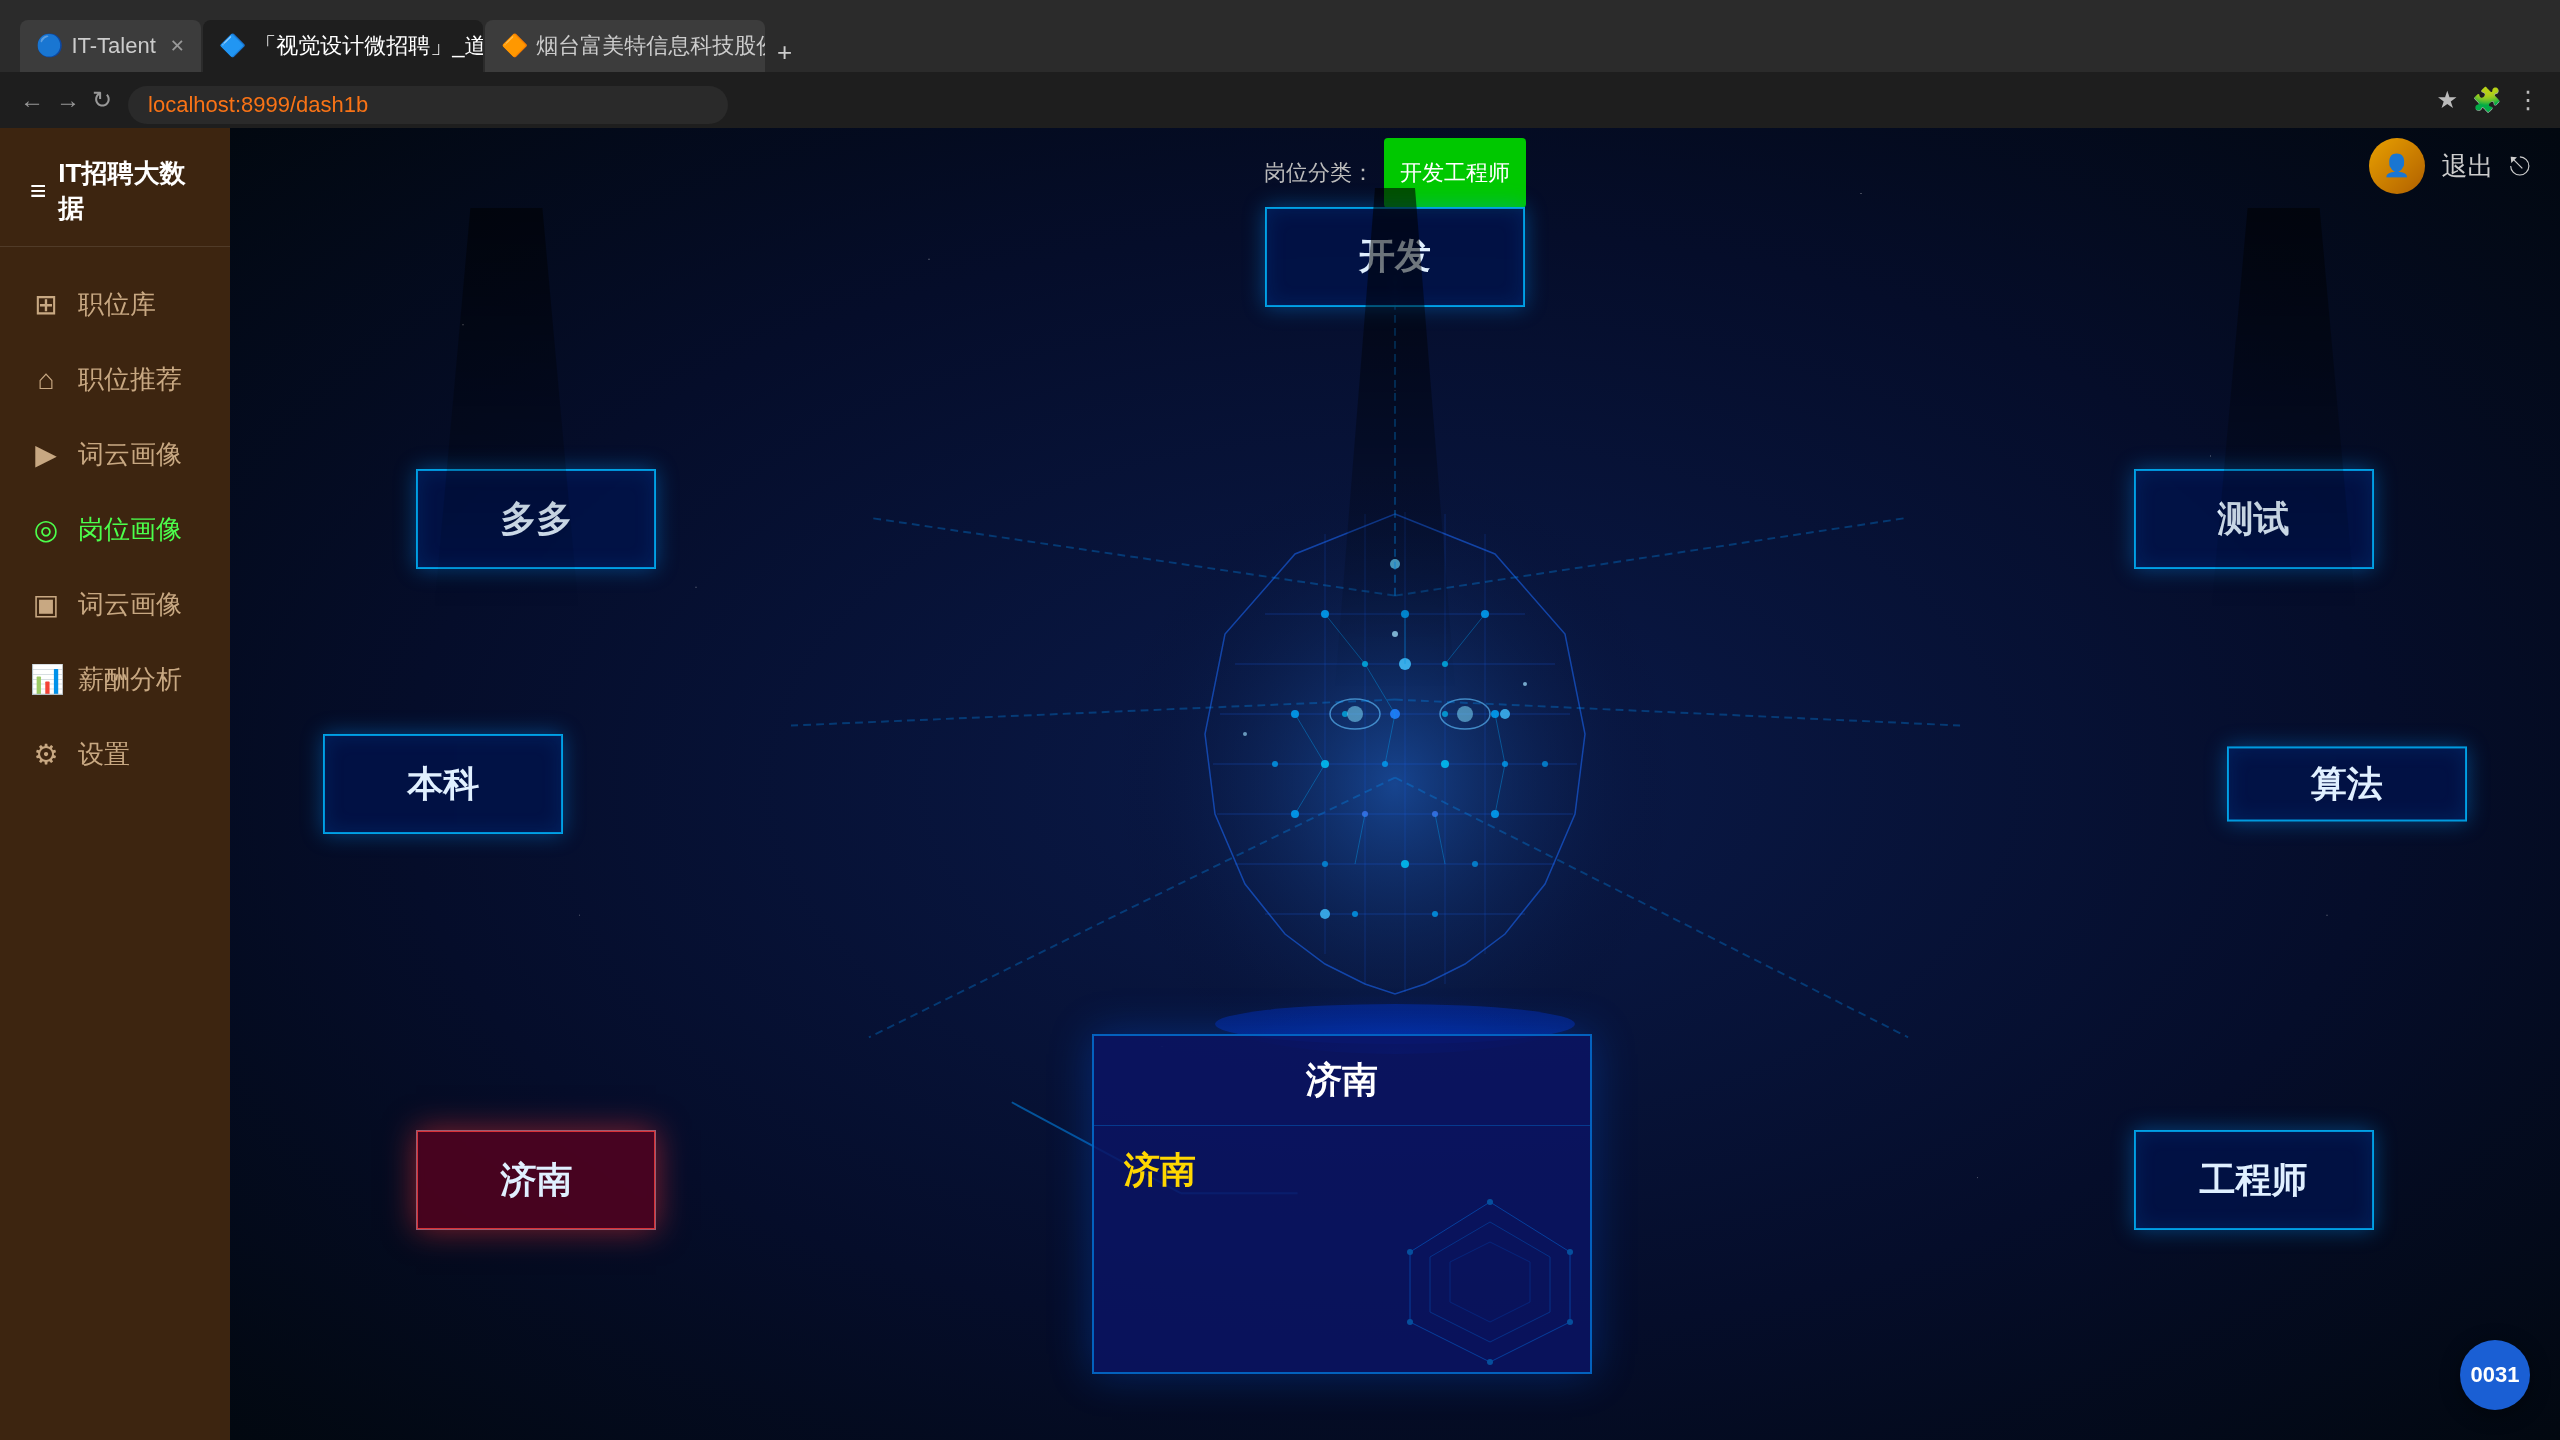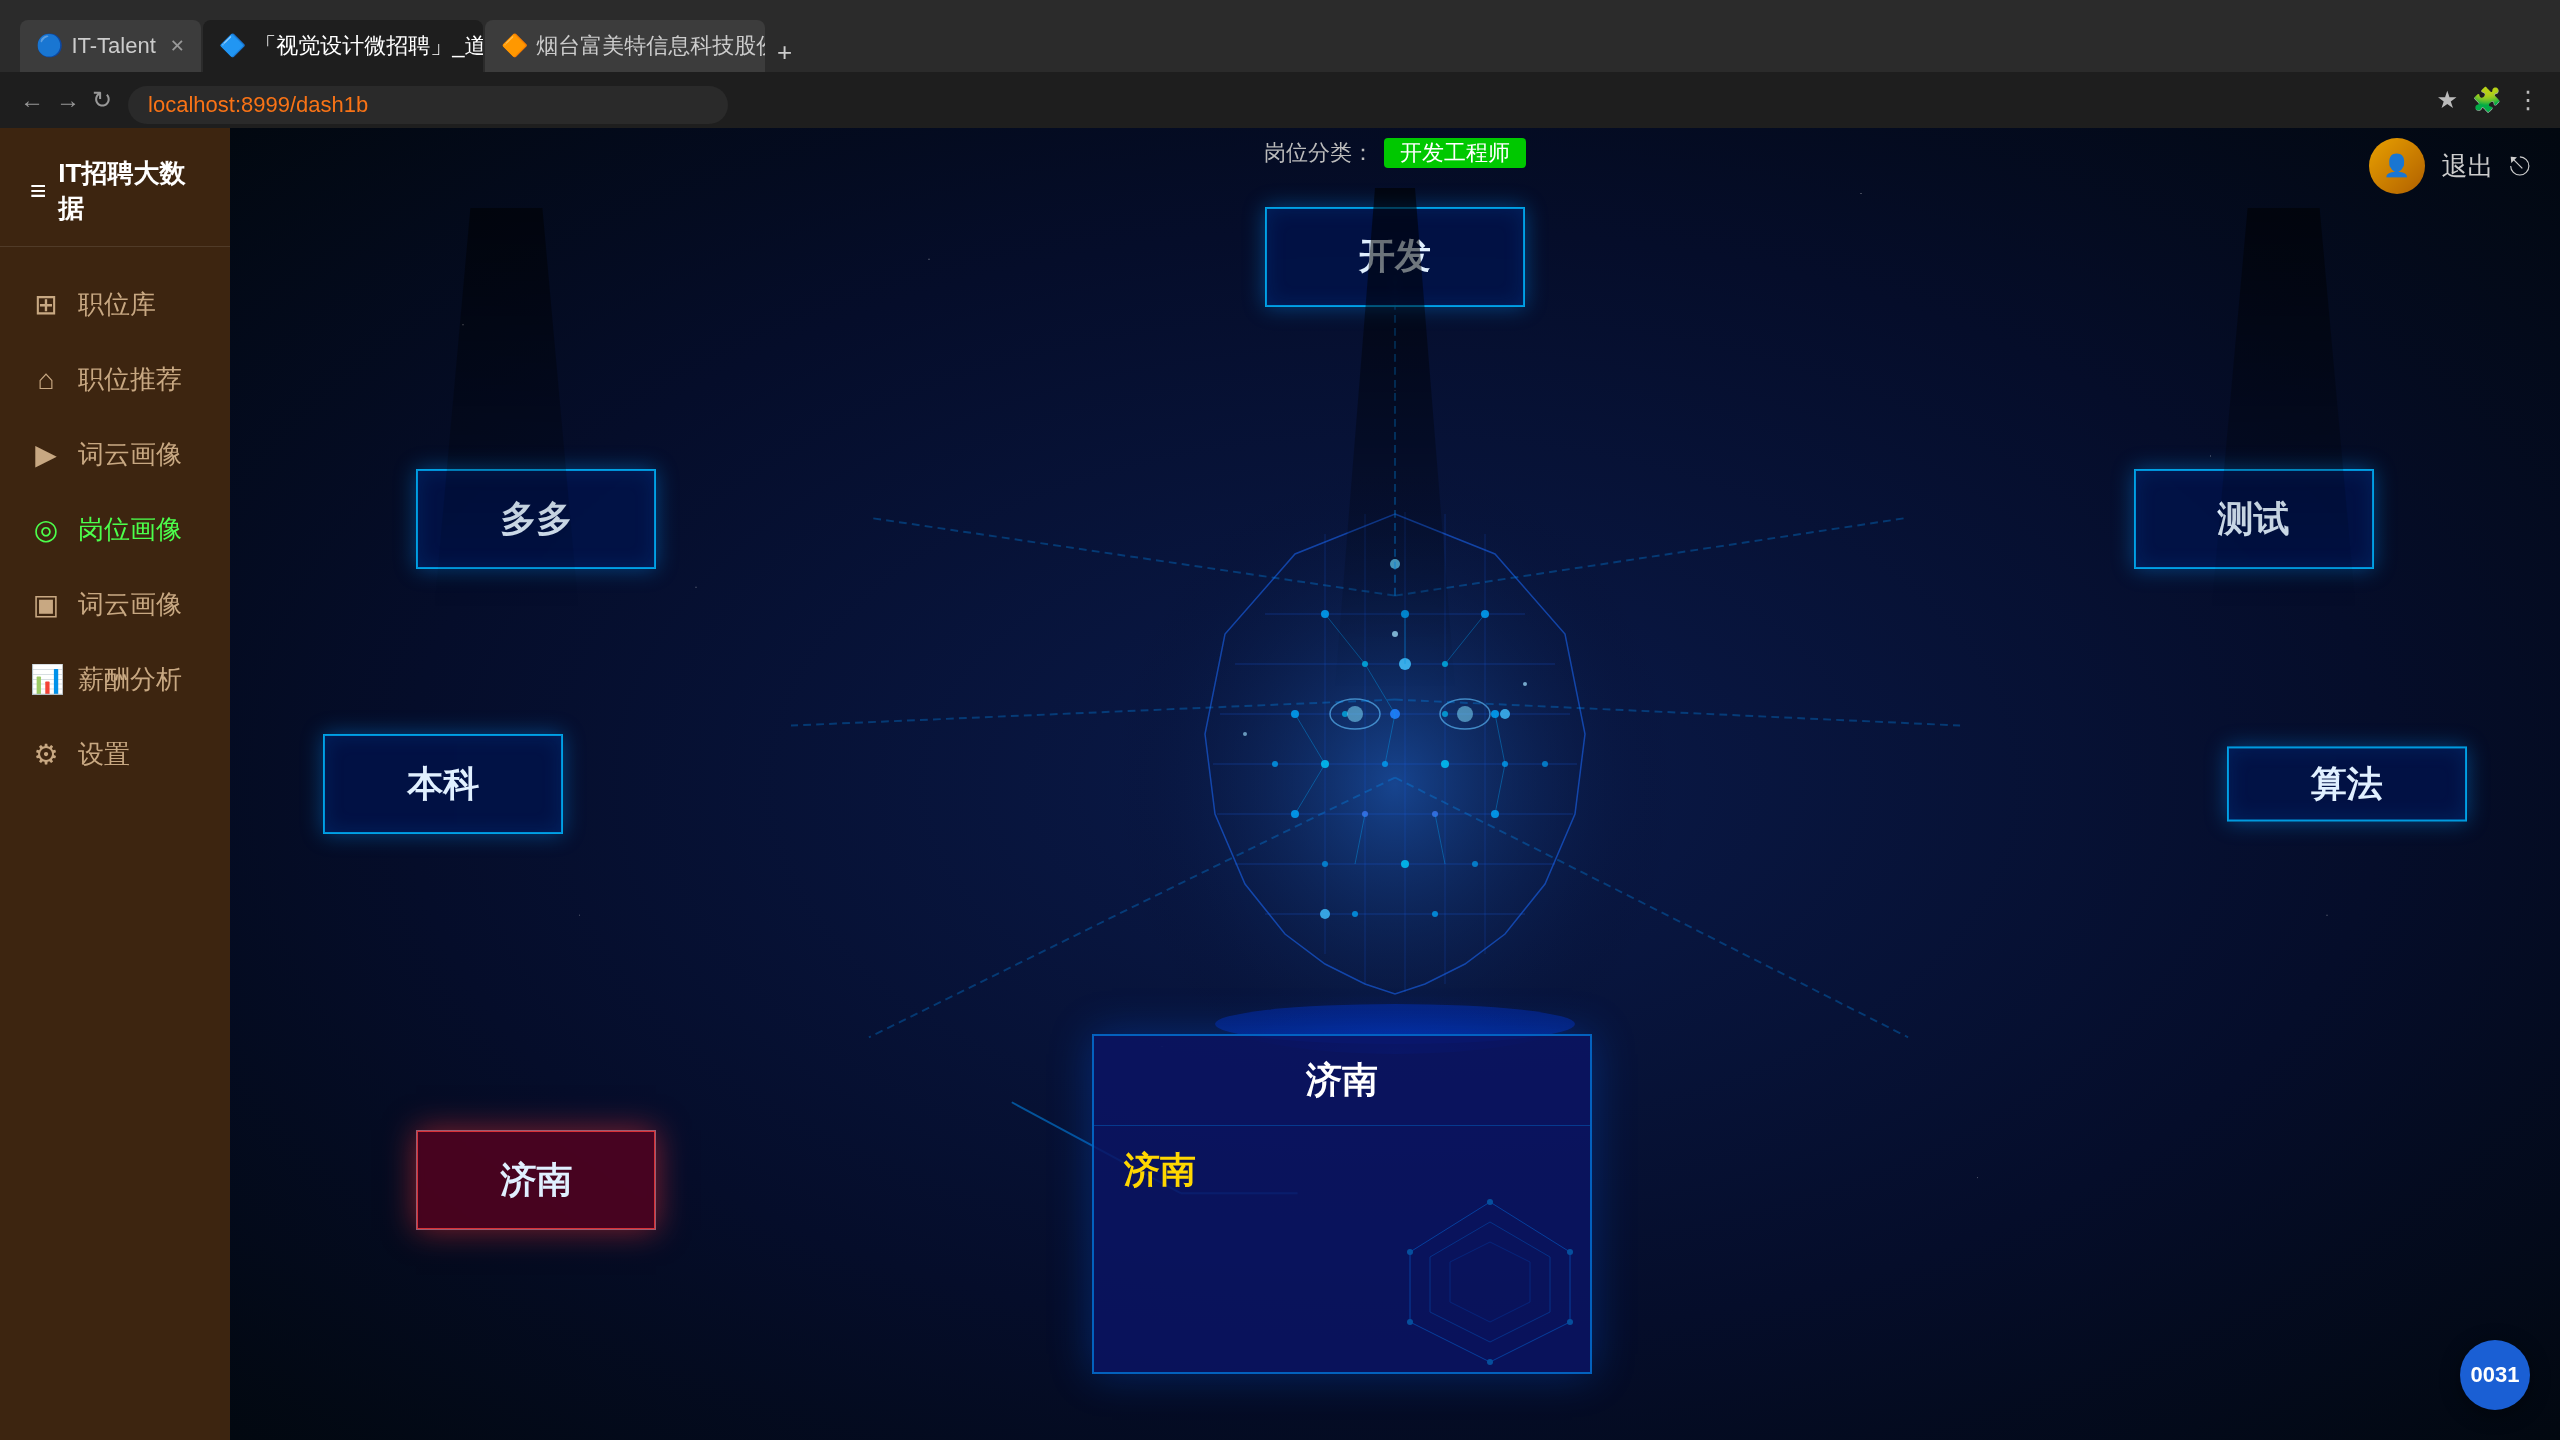--- a/index.html
+++ b/index.html
@@ -465,21 +465,21 @@
     </nav>
   </div>
 
   <div class="main-content">
 
     <div class="viz-container">
       <div class="starfield"></div>
 
       <div class="top-notification">
         <span style="color:#bbb; font-size:22px;">岗位分类：</span>
-        <span style="background:#00c800; color:#fff; padding:0 16px; border-radius:4px; font-size:22px;">开发工程师</span>
+        <span style="background:#00c800; color:#fff; padding:20px 16px; border-radius:4px; font-size:22px;">开发工程师</span>
       </div>
 
       <div style="position:absolute; top:10px; right:30px; display:flex; align-items:center; gap:16px; z-index:20;">
         <div class="avatar" style="width:56px;height:56px;border-radius:50%;background:linear-gradient(135deg,#e8a000,#b06000);display:flex;align-items:center;justify-content:center;color:#fff;font-size:22px;">👤</div>
         <span style="color:#ccc;font-size:26px;">退出</span>
         <span style="color:#ccc;font-size:26px;">⎋</span>
       </div>
 
       <div class="ai-head-container">
         <svg class="ai-head-svg" viewBox="0 0 700 700" xmlns="http://www.w3.org/2000/svg">
@@ -603,20 +603,23 @@
       </div>
 
       <div class="float-box box-suanfa">
         <span>算法</span>
       </div>
 
       <div class="float-box box-jinan active">
         <span>济南</span>
       </div>
 
+      <div class="float-box box-gongchengshi">
+        <span>工程师</span>
+      </div>
 
       <div class="popup-panel">
         <div class="popup-title">济南</div>
         <div class="popup-content">
           <span class="popup-label">济南</span>
         </div>
 
         <svg style="position:absolute;bottom:0;right:0;width:200px;height:180px;opacity:0.4" viewBox="0 0 200 180">
           <polygon points="100,10 180,60 180,130 100,170 20,130 20,60" fill="none" stroke="#0080ff" stroke-width="1"></polygon>
           <polygon points="100,30 160,65 160,120 100,150 40,120 40,65" fill="none" stroke="#0060cc" stroke-width="1"></polygon>

